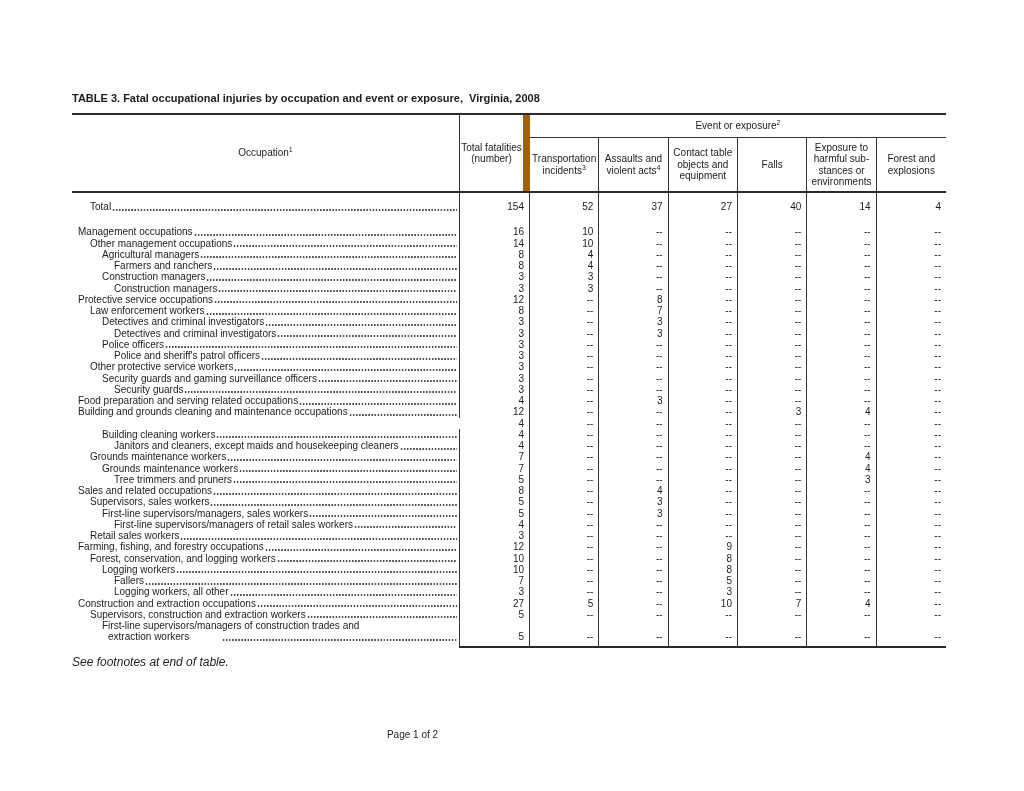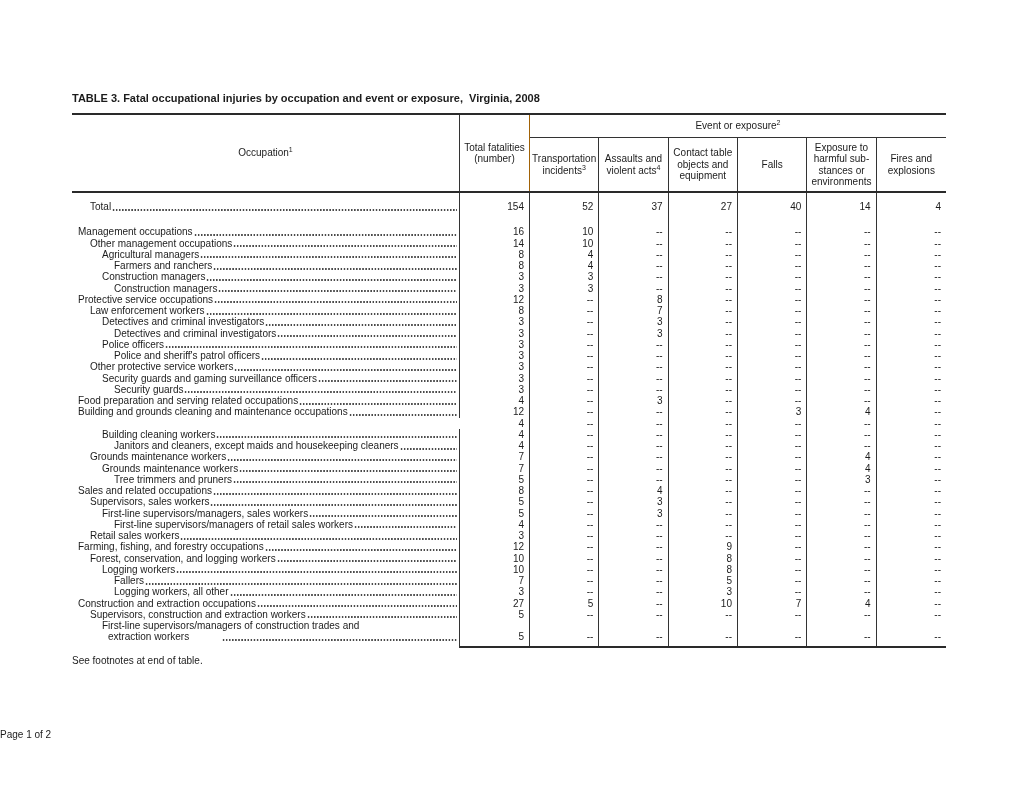--- a/index.html
+++ b/index.html
@@ -29,21 +29,21 @@
     border-bottom:2px solid #2a2a2a;
     font-size:10px; line-height:11.5px;
   }
   .h-occ {
     grid-column:1; grid-row:1/3;
     border-right:1px solid #333;
     display:flex; align-items:center; justify-content:center; text-align:center;
   }
   .h-total {
     grid-column:2; grid-row:1/3;
-    border-right:1px solid #a16207;
+    border-right:7px solid #a16207;
     display:flex; align-items:center; justify-content:center; text-align:center;
   }
   .h-group {
     grid-column:3/9; grid-row:1;
     border-bottom:1px solid #333;
     display:flex; align-items:center; justify-content:center; text-align:center;
   }
   .hcell {
     grid-row:2;
     border-right:1px solid #333;
@@ -77,25 +77,25 @@
     background-size:3.1px 1.6px;
     background-repeat:repeat-x;
     background-position:left bottom 2px;
   }
   .num { text-align:right; padding-right:5px; white-space:nowrap; }
   .bottom-rule {
     position:absolute; left:388px; right:0; bottom:0; height:2px;
     background:#2a2a2a;
   }
   .footnote {
-    position:absolute; left:72px; top:655px; font-size:10px;
+    position:absolute; left:72px; top:655px; font-size:12px;font-style:italic;
   }
   .pagefooter {
     position:absolute; left:0; top:729px; width:825px;
-    text-align:left; font-size:10px;
+    text-align:center; font-size:10px;
   }
 </style>
 </head>
 <body>
 
 <div class="page">
 
   <div class="title">TABLE 3. Fatal occupational injuries by occupation and event or exposure,  Virginia, 2008</div>
 
   <div class="tablewrap">
@@ -137,21 +137,21 @@
         <div class="hcell" style="grid-column: 7;">
           <div>
             <div>Exposure to</div>
             <div>harmful sub-</div>
             <div>stances or</div>
             <div>environments</div>
           </div>
         </div>
         <div class="hcell last" style="grid-column: 8;">
           <div>
-            <div>Fires and</div>
+            <div>Forest and</div>
             <div>explosions</div>
           </div>
         </div>
       </div>
 
     <div class="tbody">
 
       <div class="trow sp-top">
           <div class="cell occ" style="padding-left: 6px;"></div>
           <div class="cell num"></div>

